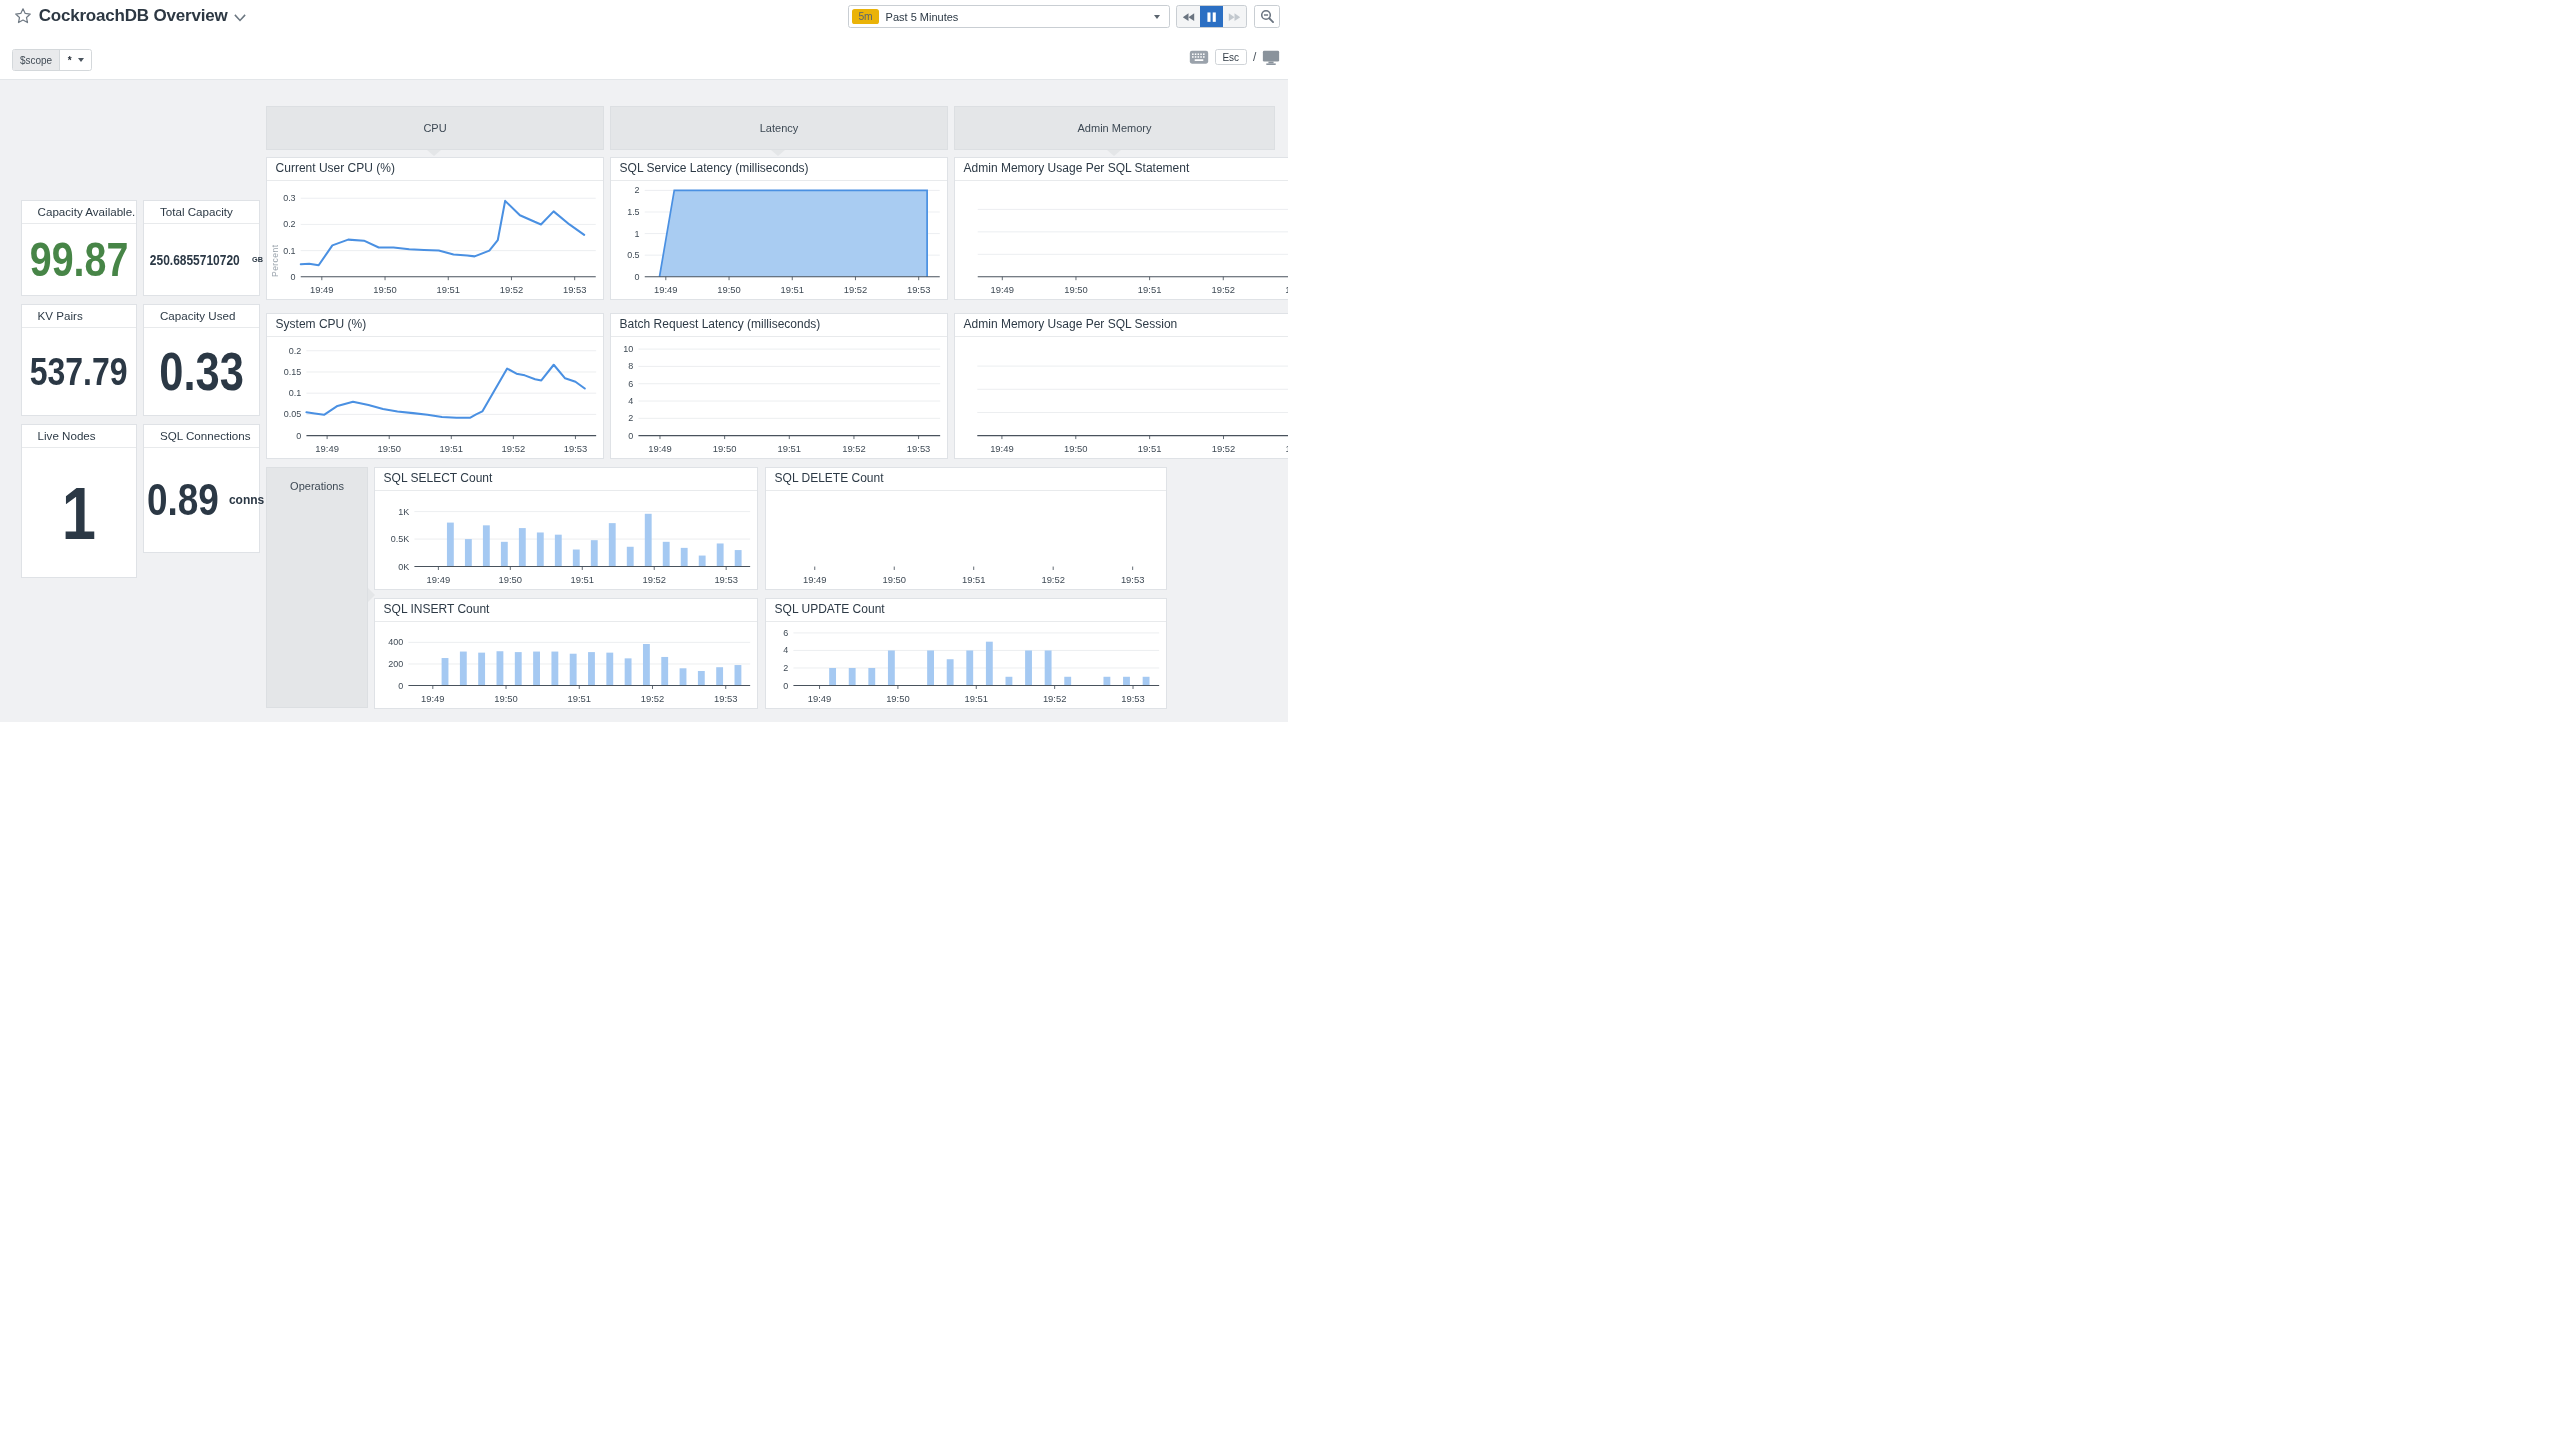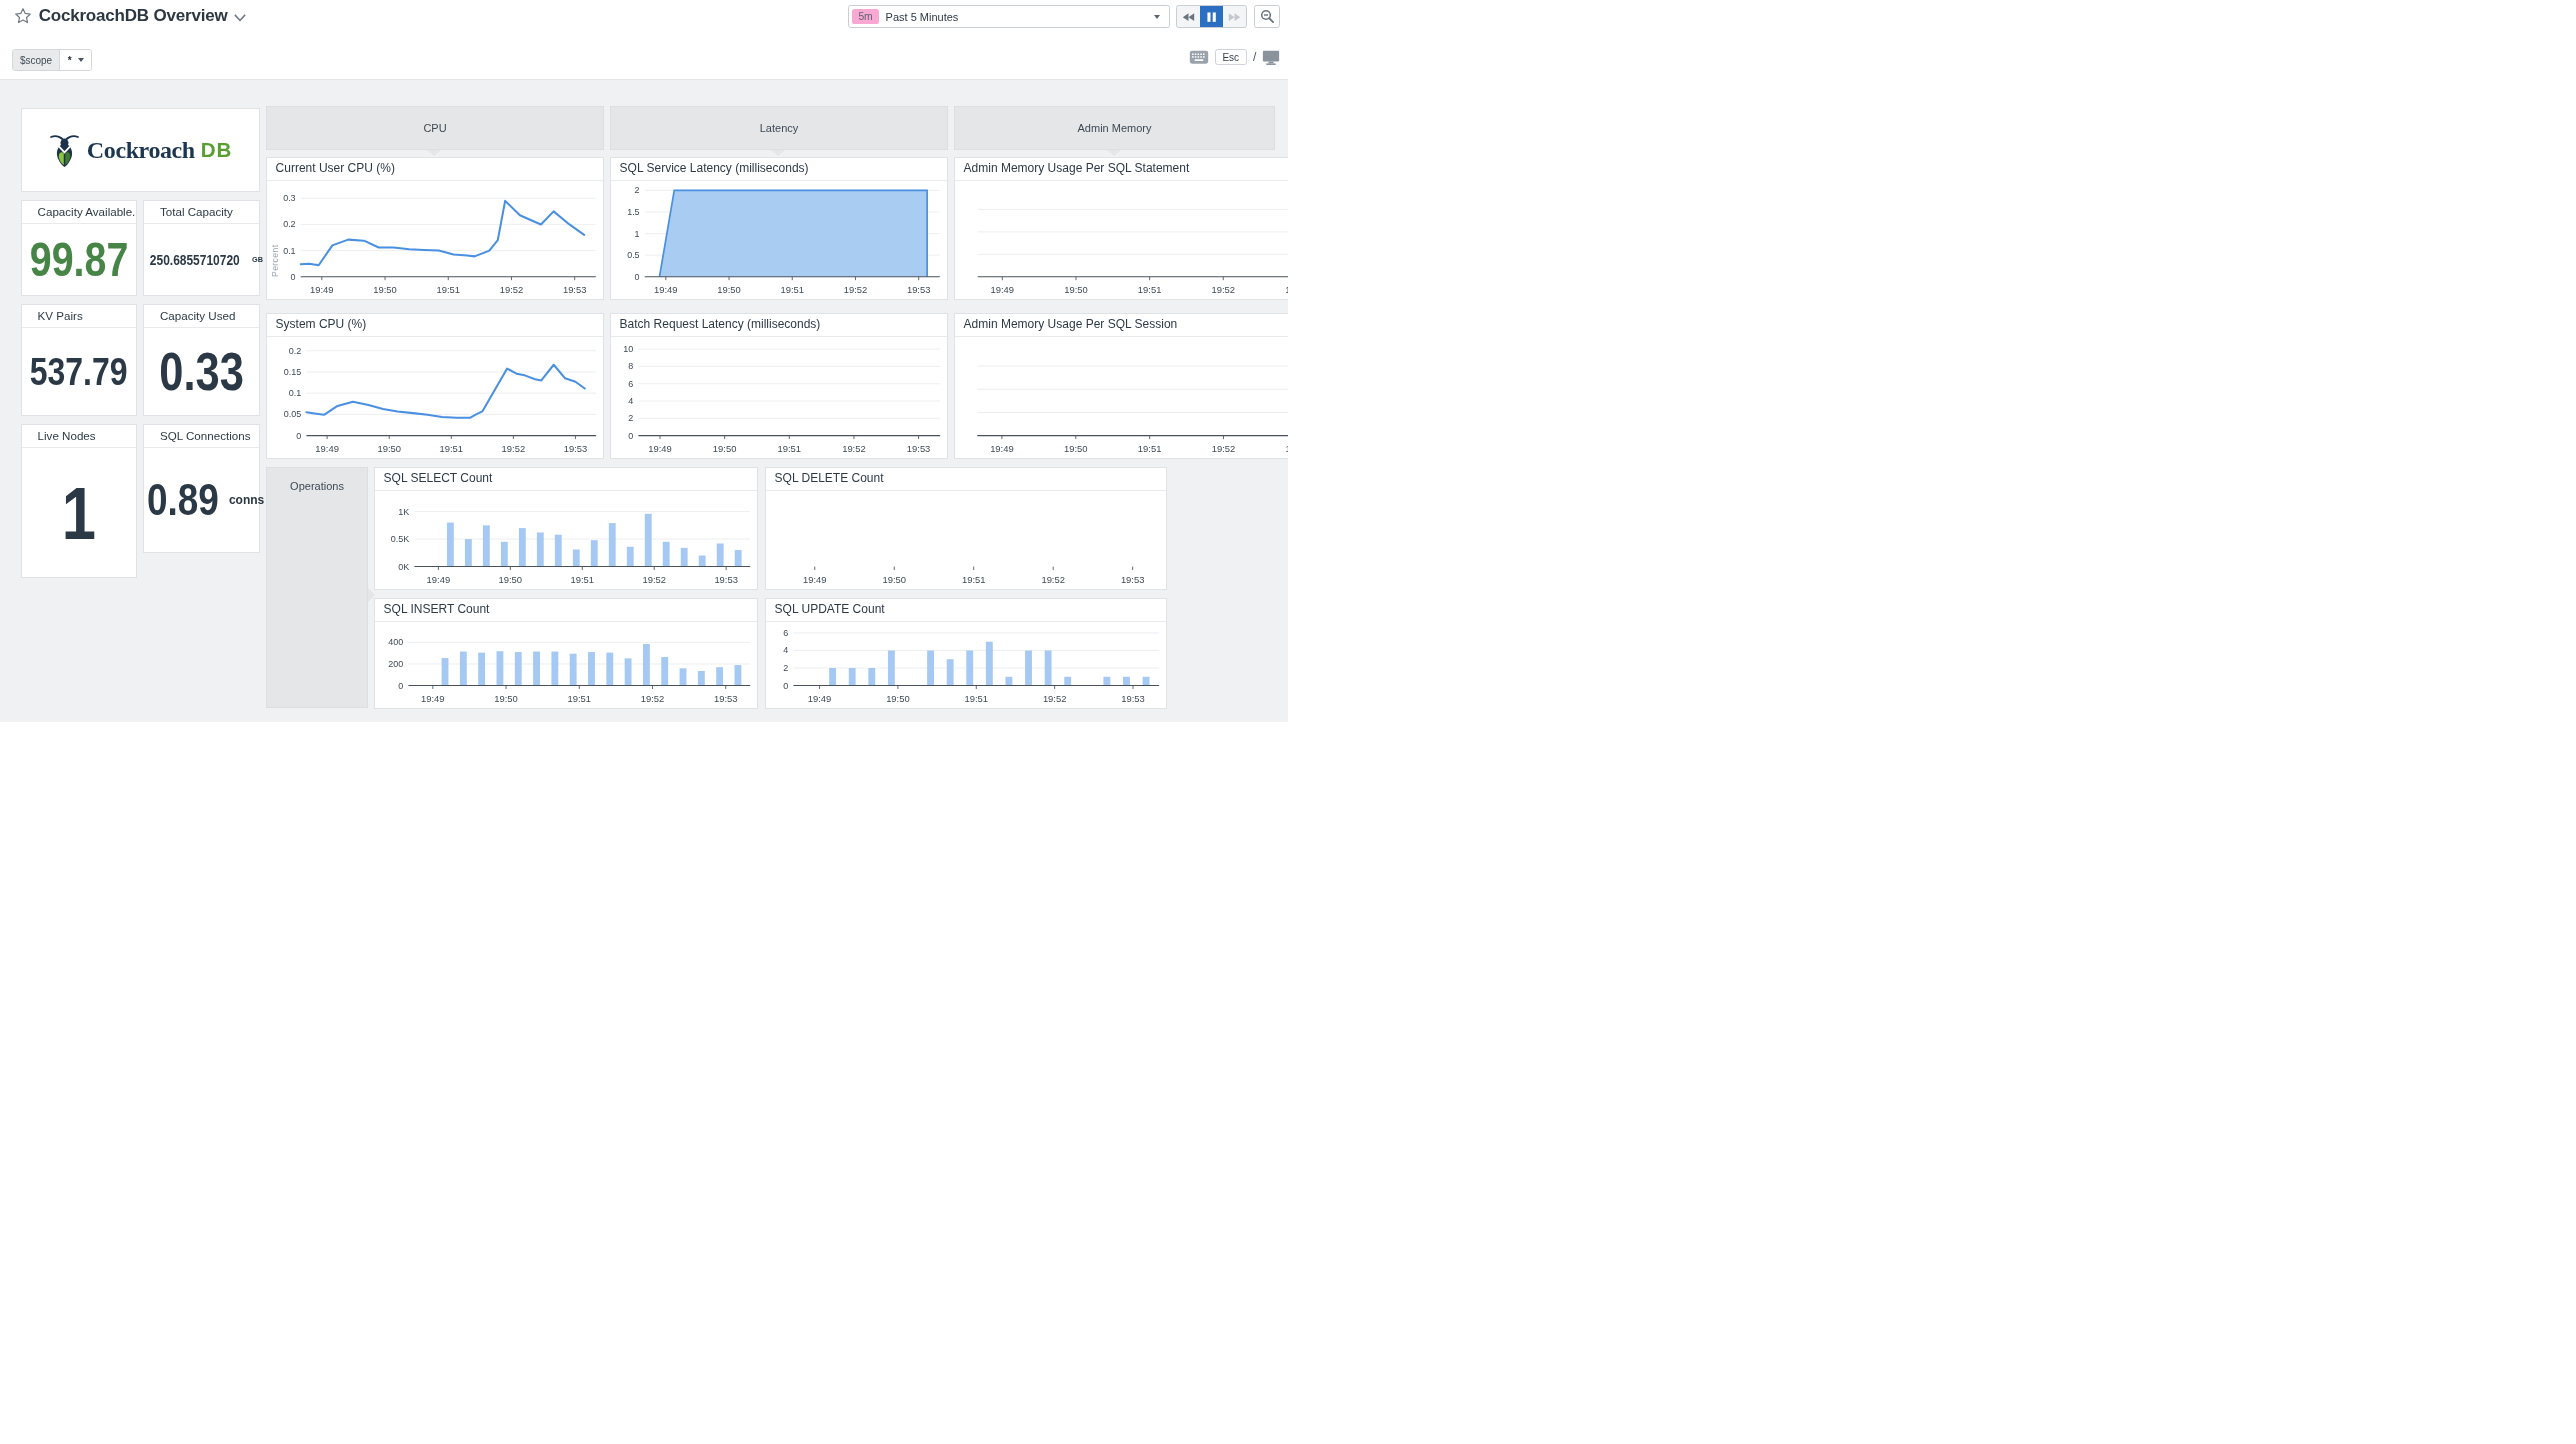--- a/index.html
+++ b/index.html
@@ -4,21 +4,21 @@
 <style>
   html,body{margin:0;padding:0;background:#fff;}
   #app{position:relative;width:1288px;height:722px;background:#f0f1f3;overflow:hidden;
        font-family:"Liberation Sans",sans-serif;-webkit-font-smoothing:antialiased;}
   .topbar{position:absolute;left:0;top:0;width:100%;height:80px;background:#fff;
           border-bottom:0.9px solid #e3e6e9;z-index:2;box-sizing:border-box;}
   .title-row{position:absolute;left:13.7px;top:6px;display:flex;align-items:center;gap:7px;}
   .page-title{font-size:17px;font-weight:600;color:#2d3843;letter-spacing:-0.2px;}
   .time-widget{position:absolute;left:848px;top:5.1px;width:322px;height:23px;border:0.9px solid #c9ced3;
           border-radius:2.6px;background:#fff;display:flex;align-items:center;box-sizing:border-box;}
-  .time-badge{background:#f9a8d4;border-radius:2.6px;margin:0 6.9px 0 3.4px;padding:1.7px 6px;font-size:10.3px;color:#5a646e;}
+  .time-badge{background:#eab308;border-radius:2.6px;margin:0 6.9px 0 3.4px;padding:1.7px 6px;font-size:10.3px;color:#5a646e;}
   .time-label{font-size:11px;color:#2c3945;}
   .caret-down{width:0;height:0;border-left:3.9px solid transparent;border-right:3.9px solid transparent;
           border-top:4.7px solid #5a646e;margin-left:auto;margin-right:8.6px;}
   .media-group{position:absolute;left:1176px;top:5.1px;height:23px;display:flex;border:0.9px solid #c9ced3;
           border-radius:2.6px;overflow:hidden;background:#f4f5f6;box-sizing:border-box;}
   .media-btn{width:23px;height:21.4px;display:flex;align-items:center;justify-content:center;}
   .media-btn.active{background:#2b6fc3;}
   .zoom-btn{position:absolute;left:1254px;top:5.1px;width:26px;height:23px;border:0.9px solid #c9ced3;border-radius:2.6px;
           background:#fff;display:flex;align-items:center;justify-content:center;box-sizing:border-box;}
   .scope{position:absolute;left:12px;top:49px;height:20px;display:flex;border:0.9px solid #d4d8db;border-radius:2.6px;
@@ -139,37 +139,20 @@
       <span style="display:flex;">
         <svg width="18" height="15.4" viewBox="0 0 21 18">
           <rect x="1" y="1" width="19" height="12.5" rx="1.5" fill="#8a939c"></rect>
           <rect x="7.5" y="13.5" width="6" height="2.2" fill="#8a939c"></rect>
           <rect x="5" y="15.7" width="11" height="1.8" fill="#8a939c"></rect>
         </svg>
       </span>
     </div>
   </div>
 
-  <div class="card" style="left:20.6px;top:108px;width:239px;height:84px;">
-    <div class="logo-wrap">
-      <span style="display:flex;">
-        <svg width="33" height="39" viewBox="0 0 44 48">
-          <path d="M22 13 C20 7 12 3 4 6" fill="none" stroke="#1c3349" stroke-width="2.4" stroke-linecap="round"></path>
-          <path d="M22 13 C24 7 32 3 40 6" fill="none" stroke="#1c3349" stroke-width="2.4" stroke-linecap="round"></path>
-          <path d="M22 8 C18 9 15.8 12 17 15.5 L22 21 L27 15.5 C28.2 12 26 9 22 8 Z" fill="#1c3349"></path>
-          <path d="M22 14 C13 17 10 26 13 34 C16 41 20 45 22 46 C24 45 28 41 31 34 C34 26 31 17 22 14 Z" fill="#1c3349"></path>
-          <path d="M14.5 18.5 L22 26.5 L29.5 18.5" fill="none" stroke="#fff" stroke-width="2.4"></path>
-          <path d="M21 27 C16 24.5 13.2 29 15 35 C16.4 39.6 19.5 42.6 21 43.6 Z" fill="#8cc540"></path>
-          <path d="M23 27 C28 24.5 30.8 29 29 35 C27.6 39.6 24.5 42.6 23 43.6 Z" fill="#3f7b2f"></path>
-        </svg>
-      </span>
-      <span class="logo-word">Cockroach</span>
-      <span class="logo-db">DB</span>
-    </div>
-  </div>
 
   <div class="card green" style="left:20.6px;top:200px;width:116px;height:96px;">
     <div class="metric-title">Capacity Available...</div>
     <div class="metric-area">
         <span class="val" style="font-size:48px;">99.87</span>
       </div>
   </div>
   <div class="card" style="left:143px;top:200px;width:117px;height:96px;">
     <div class="metric-title">Total Capacity</div>
     <div class="metric-area">

